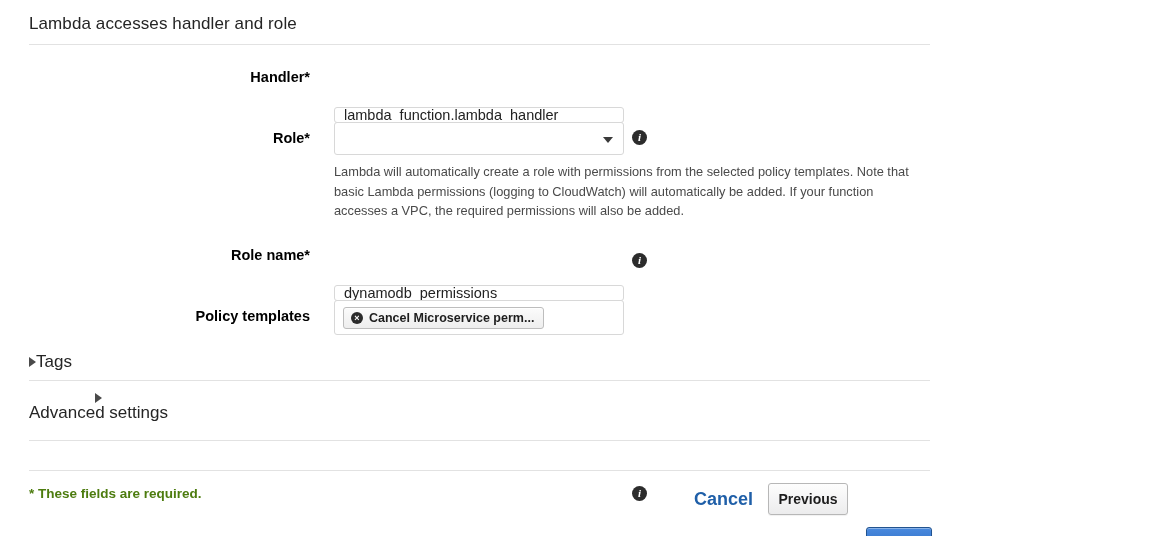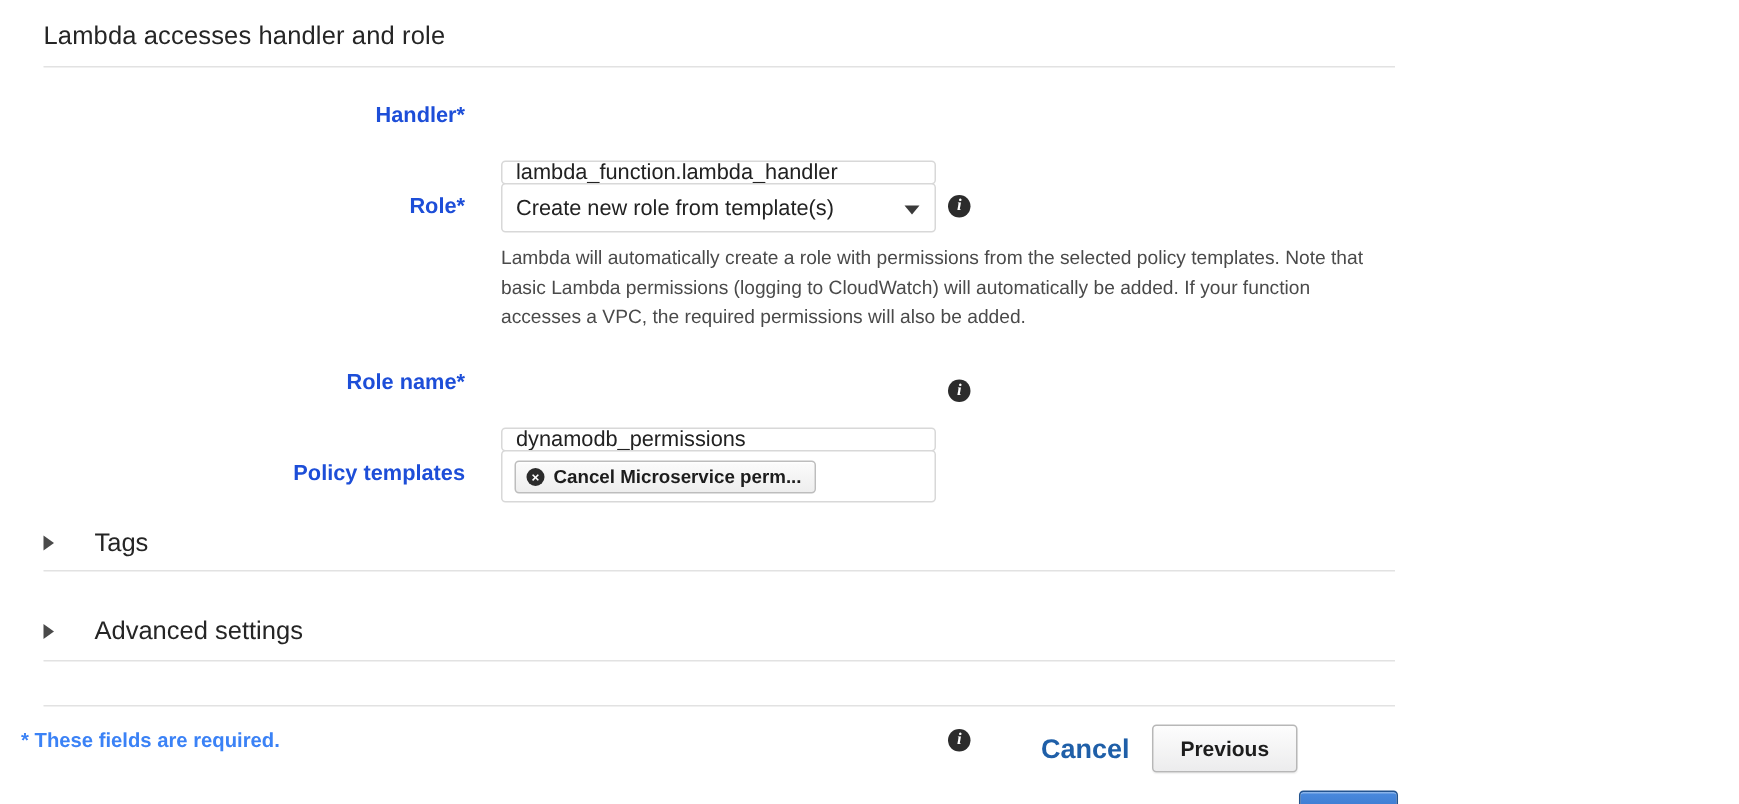--- a/index.html
+++ b/index.html
@@ -25,21 +25,21 @@
   .rule.r-head { top: 44px; }
   .rule.r-tags { top: 380px; }
   .rule.r-adv  { top: 440px; }
   .rule.r-foot { top: 470px; }
 
   
   .row { position: absolute; left: 0; width: 960px; }
   .lbl {
     position: absolute; right: 0; top: 0;
     width: 310px; text-align: right;
-    font-size: 14.5px; font-weight: bold; color: #1d4ed8;
+    font-size: 14.5px; font-weight: bold; color: #000000;
     line-height: 32px;
   }
   .lbl-wrap { position: absolute; left: 0; width: 310px; }
 
   .ctrl { position: absolute; left: 334px; }
 
   .txt {
     width: 290px; height: 16px;
     border: 1px solid #d8d8d8; border-radius: 3px;
     background: #fff;
@@ -109,50 +109,50 @@
   .help {
     position: absolute; left: 334px;
     width: 590px;
     font-size: 12.8px; color: #4a4a4a;
     line-height: 19.5px;
   }
 
   
   .collapse {
     position: absolute; left: 29px;
-    display: flex; align-items: center; gap: 27px;
+    display: flex; align-items: center; gap: 0;
     cursor: pointer;
   }
   .tri {
     width: 0; height: 0;
     border-top: 5px solid transparent;
     border-bottom: 5px solid transparent;
     border-left: 7px solid #4a4a4a;
   }
   .collapse .ctitle { font-size: 17px; color: #252525; }
 
   
   .required {
-    position: absolute; left: 14px; top: 486px;
-    font-size: 13.5px; font-weight: bold; color: #3b82f6;
+    position: absolute; left: 29px; top: 486px;
+    font-size: 13.5px; font-weight: bold; color: #4d7c0f;
   }
   .cancel {
     position: absolute; left: 694px; top: 489px;
     font-size: 18px; font-weight: bold; color: #1f5fa8;
     text-decoration: none; cursor: pointer;
   }
   .btn {
     position: absolute; top: 483px;
     height: 32px; border-radius: 3px;
     font-size: 14px; font-weight: bold;
     display: flex; align-items: center; justify-content: center;
     cursor: pointer; user-select: none;
   }
   .btn-prev {
-    left: 768px; width: 97px;
+    left: 768px; width: 80px;
     border: 1px solid #b7b7b7;
     background: linear-gradient(#fdfdfd, #ececed);
     color: #1d1d1d;
     box-shadow: 0 1px 1px rgba(0,0,0,.06);
   }
   .btn-next {
     left: 866px; width: 66px;
     border: 1px solid #22538f;
     background: linear-gradient(#4a8ade, #2462bb);
     color: #ffffff;
@@ -178,21 +178,20 @@
     </div>
     <div class="info" style="left:632px; top:69px;">i</div>
   </div>
 
   <div class="row" style="top:122px;">
     <div class="lbl-wrap">
         <div class="lbl">Role*</div>
       </div>
     <div class="ctrl">
       <div class="sel">
-        <span>Create new role from template(s)</span>
         <span class="caret"></span>
       </div>
     </div>
     <div class="info" style="left:632px; top:131px;">i</div>
   </div>
 
   <div class="help" style="top:162px;">Lambda will automatically create a role with permissions from the selected policy templates. Note that basic Lambda permissions (logging to CloudWatch) will automatically be added. If your function accesses a VPC, the required permissions will also be added.</div>
 
   <div class="row" style="top:239px;">
     <div class="lbl-wrap">
@@ -219,21 +218,21 @@
     </div>
 
   </div>
 
   <div class="collapse" style="top:352px;">
     <span class="tri"></span>
     <span class="ctitle">Tags</span>
   </div>
   <div class="rule r-tags"></div>
 
-  <div class="collapse" style="top:411px;">
+  <div class="collapse" style="top:393px;flex-direction:column;">
     <span class="tri"></span>
     <span class="ctitle">Advanced settings</span>
   </div>
   <div class="rule r-adv"></div>
 
   <div class="rule r-foot"></div>
   <div class="required">* These fields are required.</div>
   <a class="cancel">Cancel</a>
   <div class="btn btn-prev">Previous</div>
   <div class="btn btn-next">Next</div>

